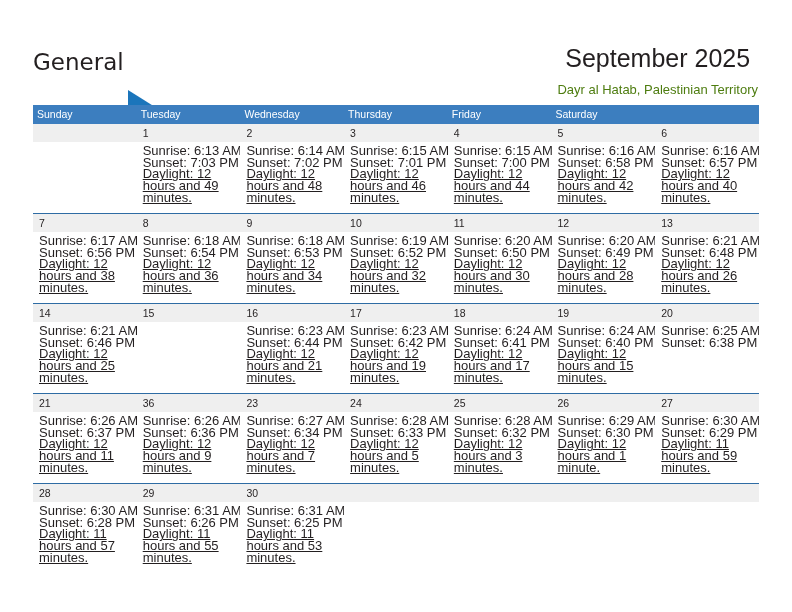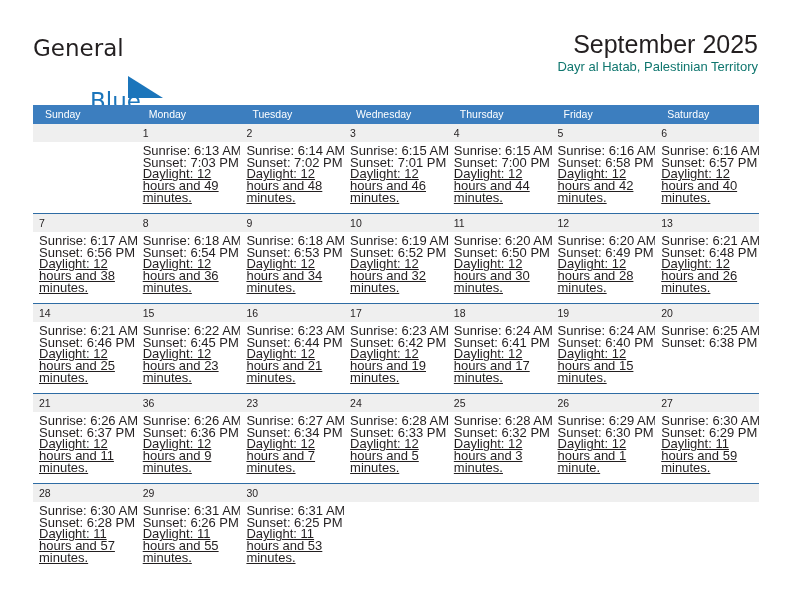--- a/index.html
+++ b/index.html
@@ -18,21 +18,21 @@
   .page {
     position: relative;
     width: 792px;
     height: 612px;
     box-sizing: border-box;
   }
 
   
   .header {
     position: absolute;
-    left: 0; top: 1px;
+    left: 0; top: 15px;
     width: 792px;
     height: 100px;
   }
 
   .brand {
     position: absolute;
     left: 33px;
     top: 34px;
     width: 180px;
     height: 52px;
@@ -66,32 +66,33 @@
     width: 0;
     height: 0;
     border-left: 35px solid #1b75bb;
     border-top: 22px solid transparent;
   }
 
   .title-block {
     position: absolute;
     right: 34px;
     top: 28px;
-    text-align: right;
+    text-align: center;
   }
   .cal-title {
     font-size: 25px;
     color: #231f20;
     line-height: 30px;
     white-space: nowrap;
     font-weight: 400;
   }
   .cal-subtitle {
+    margin-top: 9px;
     font-size: 13px;
-    color: #0f766e;
+    color: #4d7c0f;
     line-height: 16px;
     white-space: nowrap;
     font-weight: 400;
   }
 
   
   .calendar {
     position: absolute;
     left: 33px;
     top: 105px;
@@ -101,21 +102,21 @@
   .dow-row {
     display: flex;
     width: 726px;
     height: 19px;
     background: #3c7ebf;
   }
   .dow-cell {
     width: 103.71px;
     height: 36px;
     box-sizing: border-box;
-    padding-left: 12px;
+    padding-left: 4px;
     color: #ffffff;
     font-size: 10.5px;
     line-height: 19px;
     white-space: nowrap;
     overflow: hidden;
   }
 
   .week-row {
     display: flex;
     width: 726px;
@@ -179,21 +180,20 @@
     <div class="title-block">
       <div class="cal-title">September 2025</div>
       <div class="cal-subtitle">Dayr al Hatab, Palestinian Territory</div>
     </div>
 
   </div>
 
   <div class="calendar">
     <div class="dow-row" id="dow-row">
         <div class="dow-cell">Sunday</div>
-        <div class="dow-cell">Monday</div>
         <div class="dow-cell">Tuesday</div>
         <div class="dow-cell">Wednesday</div>
         <div class="dow-cell">Thursday</div>
         <div class="dow-cell">Friday</div>
         <div class="dow-cell">Saturday</div>
       </div>
     <div id="weeks-container">
         <div class="week-row">
           <div class="day-cell empty">
             <div class="num-strip"></div>
@@ -309,25 +309,20 @@
           <div class="day-cell">
             <div class="num-strip">14</div>
             <div class="detail">
               <div>Sunrise: 6:21 AM</div>
               <div>Sunset: 6:46 PM</div>
               <div class="daylight">Daylight: 12 hours and 25 minutes.</div>
             </div>
           </div>
           <div class="day-cell">
             <div class="num-strip">15</div>
-            <div class="detail">
-              <div>Sunrise: 6:22 AM</div>
-              <div>Sunset: 6:45 PM</div>
-              <div class="daylight">Daylight: 12 hours and 23 minutes.</div>
-            </div>
           </div>
           <div class="day-cell">
             <div class="num-strip">16</div>
             <div class="detail">
               <div>Sunrise: 6:23 AM</div>
               <div>Sunset: 6:44 PM</div>
               <div class="daylight">Daylight: 12 hours and 21 minutes.</div>
             </div>
           </div>
           <div class="day-cell">

